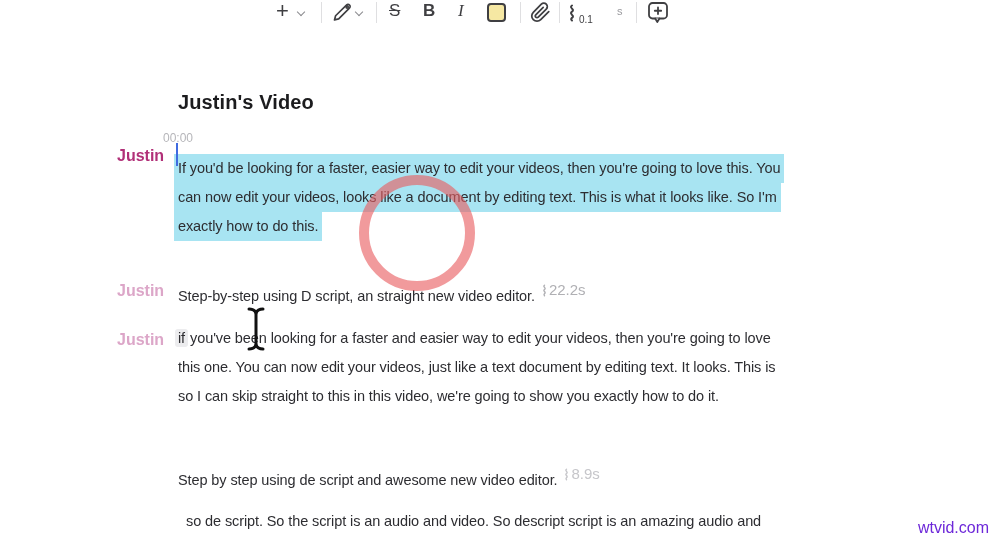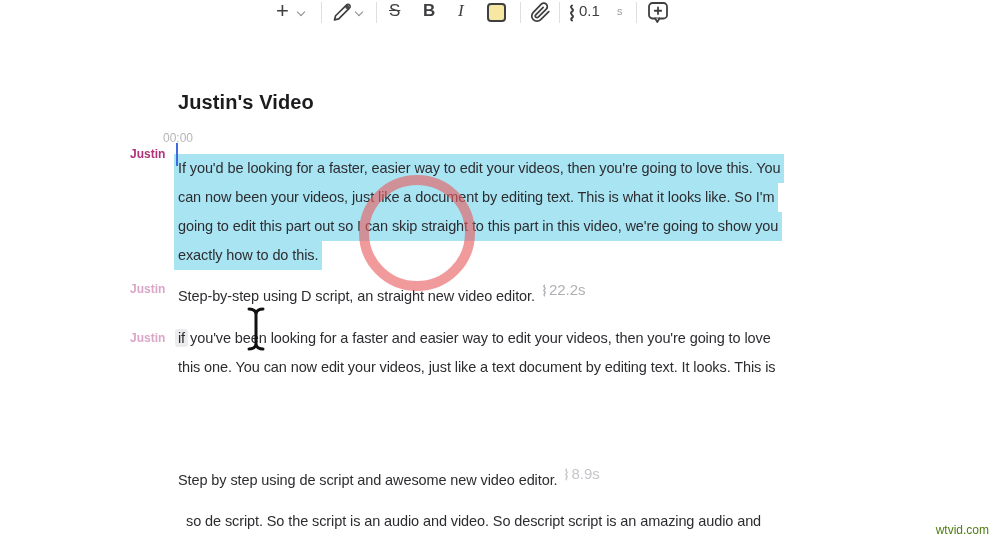--- a/index.html
+++ b/index.html
@@ -20,30 +20,30 @@
   .chev::before {
     content:""; position:absolute; left:0; top:0; width:5px; height:5px;
     border-right:1.6px solid #8a8a8e; border-bottom:1.6px solid #8a8a8e;
     transform:rotate(45deg);
   }
   .tb-strike { left:389px; top:1px; font-size:17px; font-weight:500; text-decoration:line-through; }
   .tb-bold { left:423px; top:1px; font-size:17px; font-weight:700; }
   .tb-italic { left:458px; top:1px; font-size:17px; font-style:italic; font-family:"Liberation Serif", serif; }
   .tb-highlight { left:487px; top:3px; width:19px; height:19px; border:2.4px solid #3f3f42;
                   border-radius:4px; background:#f6e8a3; }
-  .tb-speedval { left:579px; top:2px; font-size:15px; }
+  .tb-speedval { left:579px; top:14px; font-size:10px; }
   .tb-sec { left:617px; top:5px; font-size:11px; color:#9a9a9e; }
   .tb-svg { position:absolute; }
 
   
   .doc-title { position:absolute; left:178px; top:91px; font-size:20px; font-weight:600;
                color:#1c1c1e; letter-spacing:.1px;text-align:right; }
   .timestamp { position:absolute; left:163px; top:131px; font-size:12px; color:#b6b6ba; }
 
-  .speaker { position:absolute; left:130px; font-size:12px; font-weight:700; }
+  .speaker { position:absolute; left:117px; font-size:16px; font-weight:700; }
   .speaker.active { color:#b13078; }
   .speaker.muted  { color:#dca6c8; }
 
   .para { position:absolute; left:178px; font-size:14.5px; letter-spacing:-0.1px;
           line-height:29px; white-space:nowrap; color:#2d2d31; }
   .line { display:block; height:29px; }
   .hl { background:#a8e4f2; display:inline-block; line-height:29px; padding:0 4px; margin:14px -4px; }
 
   .word-pill { background:#ececee; border-radius:3px; padding:1px 3px; margin:-1px -3px; }
   .rest { margin-left:5px; }
@@ -54,21 +54,21 @@
   .dur-light { color:#c6c6ca; }
   .squig-inline { vertical-align:-2px; margin-right:1px; }
 
   
   .caret { position:absolute; left:176px; top:143px; width:2px; height:23px; background:#3f6be0; }
   .red-circle { position:absolute; left:359px; top:175px; width:116px; height:116px;
                 border:10px solid rgba(232,92,95,0.62); border-radius:50%;
                 pointer-events:none; z-index:40; }
   .ibeam { position:absolute; left:243px; top:306px; z-index:50; pointer-events:none; }
 
-  .watermark { position:absolute; right:11px; bottom:4px; font-size:12px; color:#4d7c0f; }
+  .watermark { position:absolute; right:11px; bottom:4px; font-size:16px; color:#6d28d9; }
 </style>
 </head>
 <body>
 
 <div class="page">
 
   <div class="toolbar">
     <div class="tb-item tb-plus">
       <span>+</span>
     </div>
@@ -132,41 +132,41 @@
     </div>
   </div>
 
   <div class="doc-title">Justin's Video</div>
 
   <div class="timestamp">00:00</div>
 
   <div class="speaker active" style="top:147px;">Justin</div>
   <div class="para" style="top:140px;">
     <span class="line"><span class="hl">If you'd be looking for a faster, easier way to edit your videos, then you're going to love this. You</span></span>
-    <span class="line"><span class="hl">can now been your videos, just like a document by editing text. This is what it looks like. So I'm</span></span>
-    <span class="line"><span class="hl">going to edit this part out so I can skip straight to this part in this video, we're going to show you</span></span>
+    <span class="line"><span class="hl">can now edit your videos, looks like a document by editing text. This is what it looks like. So I'm</span></span>
     <span class="line"><span class="hl">exactly how to do this.</span></span>
   </div>
   <div class="caret"></div>
 
   <div class="speaker muted" style="top:282px;">Justin</div>
   <div class="para" style="top:275px;">
     <span class="line">
       <span>Step-by-step using D script, an straight new video editor.</span><span class="duration dur-dark"><svg class="squig-inline" width="7" height="13" viewBox="0 0 8 14" fill="none" stroke="#b0b0b4" stroke-width="1.6" stroke-linecap="round">
             <path d="M4 1 C1.5 2.8 6.5 4 4 5.8 C1.5 7.6 6.5 8.8 4 10.6 C3.2 11.3 3.4 12.2 4 13"></path>
           </svg><span class="dtxt">22.2s</span></span>
     </span>
   </div>
 
   <div class="speaker muted" style="top:331px;">Justin</div>
   <div class="para" style="top:324px;">
     <span class="line">
       <span class="word-pill">if</span><span class="rest">you've been looking for a faster and easier way to edit your videos, then you're going to love</span>
     </span>
     <span class="line"><span>this one. You can now edit your videos, just like a text document by editing text. It looks. This is</span></span>
+    <span class="line"><span>so I can skip straight to this in this video, we're going to show you exactly how to do it.</span></span>
   </div>
 
   <div class="para" style="top:459px;">
     <span class="line">
       <span>Step by step using de script and awesome new video editor.</span><span class="duration dur-light"><svg class="squig-inline" width="7" height="13" viewBox="0 0 8 14" fill="none" stroke="#c6c6ca" stroke-width="1.6" stroke-linecap="round">
             <path d="M4 1 C1.5 2.8 6.5 4 4 5.8 C1.5 7.6 6.5 8.8 4 10.6 C3.2 11.3 3.4 12.2 4 13"></path>
           </svg><span class="dtxt">8.9s</span></span>
     </span>
   </div>
 

